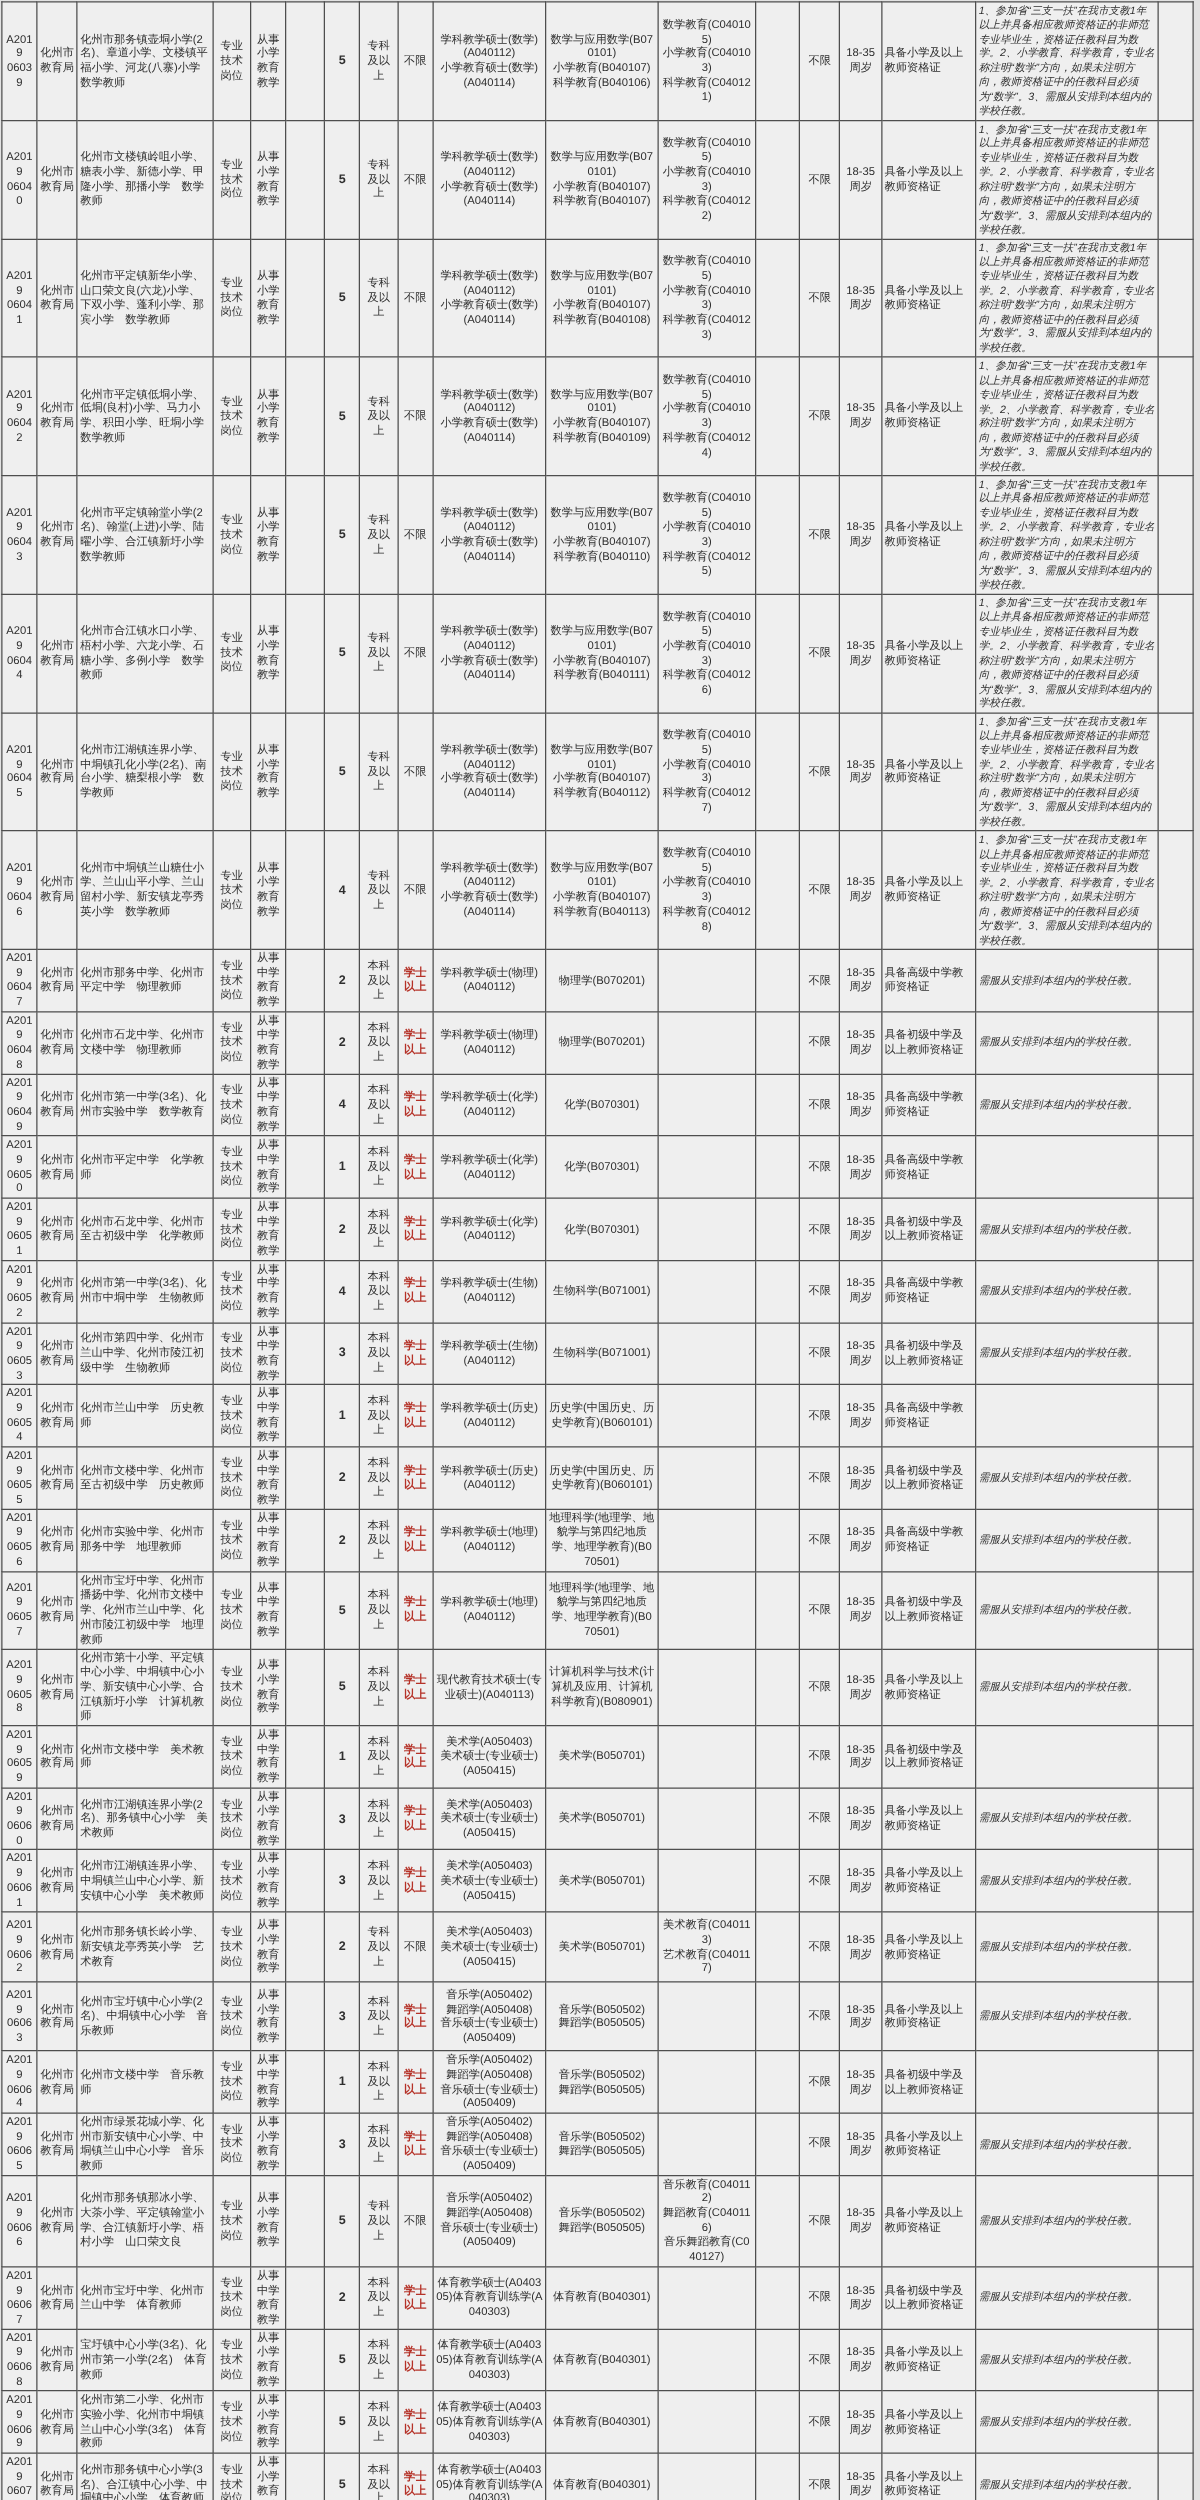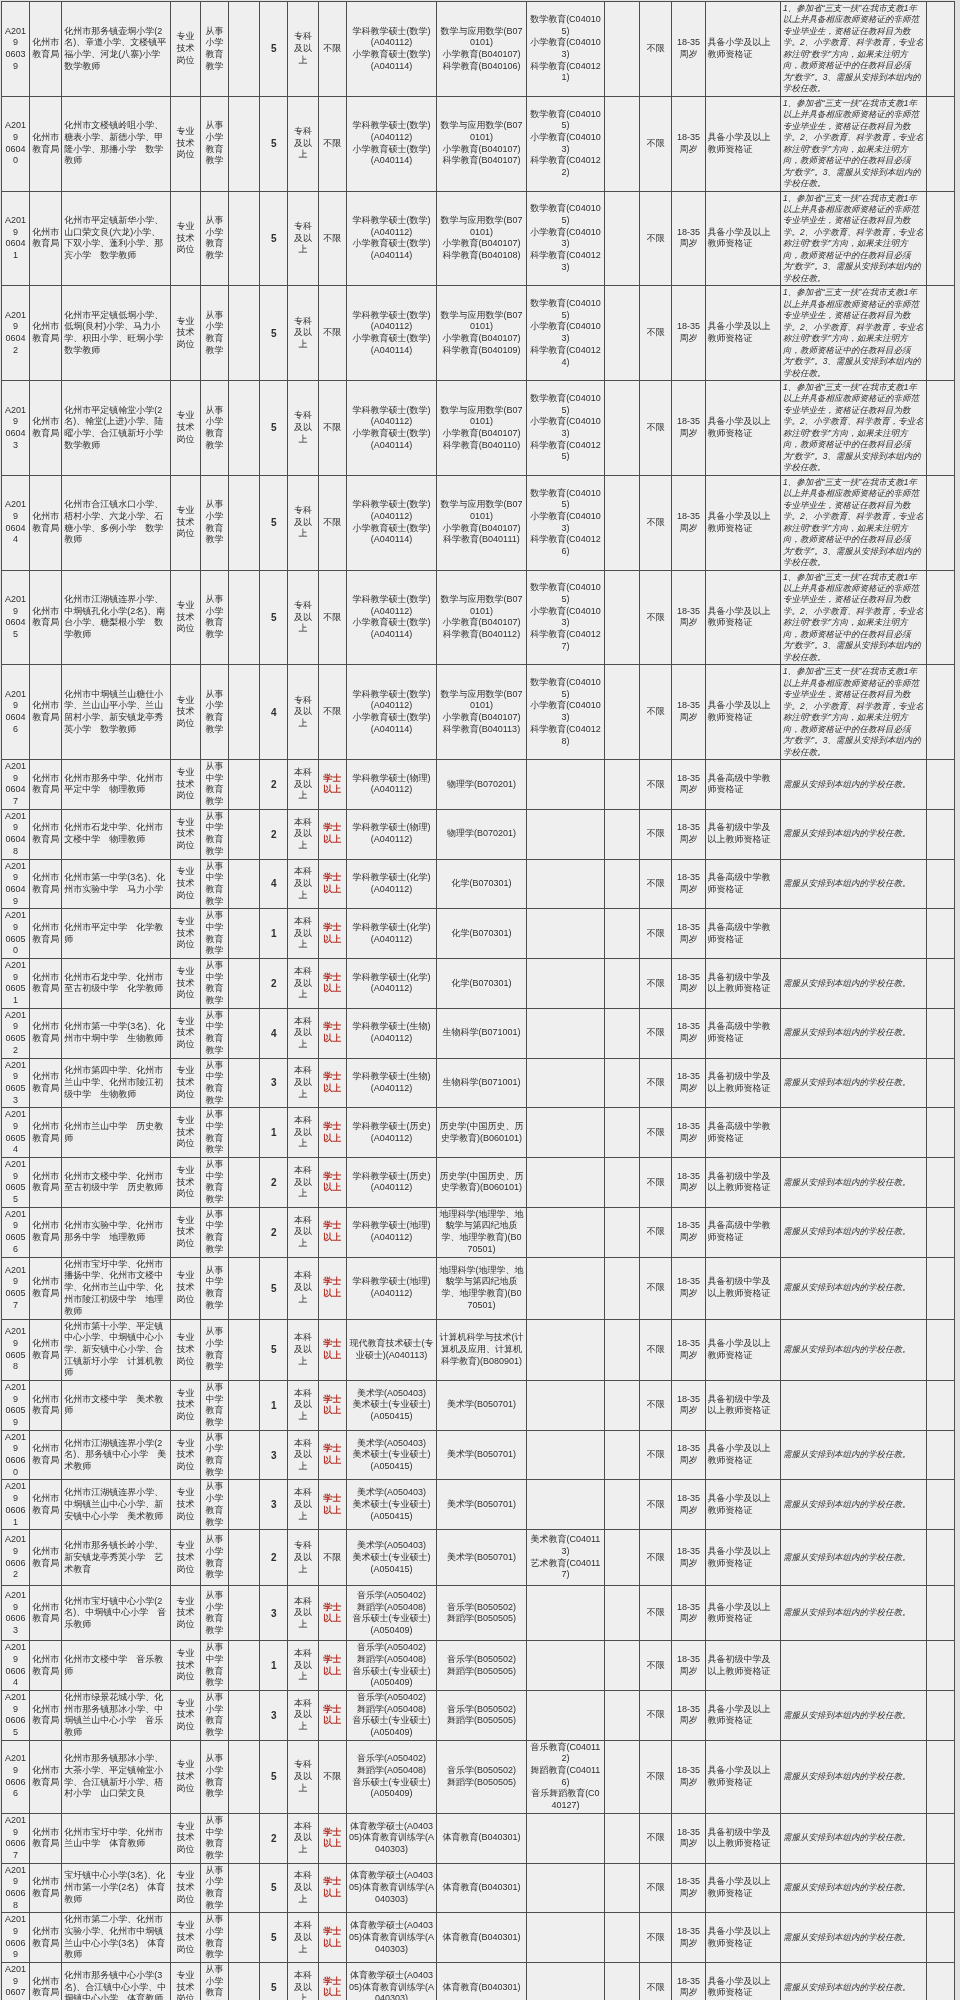--- a/index.html
+++ b/index.html
@@ -316,21 +316,21 @@
           <td>18-35周岁</td>
           <td class="left">具备初级中学及以上教师资格证</td>
           <td class="left remark">需服从安排到本组内的学校任教。</td>
           <td></td>
         </tr>
         <tr style="height: 41px;">
           <td>A2019
 06049</td>
           <td>化州市
 教育局</td>
-          <td class="left">化州市第一中学(3名)、化州市实验中学　马力小学</td>
+          <td class="left">化州市第一中学(3名)、化州市实验中学　数学教育</td>
           <td>专业技术岗位</td>
           <td>从事中学教育教学</td>
           <td></td>
           <td class="quota">4</td>
           <td>本科及以上</td>
           <td class="red">学士以上</td>
           <td>学科教学硕士(化学)(A040112)</td>
           <td>化学(B070301)</td>
           <td></td>
           <td></td>
@@ -679,21 +679,21 @@
           <td>18-35周岁</td>
           <td class="left">具备初级中学及以上教师资格证</td>
           <td class="left remark"></td>
           <td></td>
         </tr>
         <tr style="height: 48px;">
           <td>A2019
 06065</td>
           <td>化州市
 教育局</td>
-          <td class="left">化州市绿景花城小学、化州市那务镇那冰小学、中垌镇兰山中心小学　音乐教师</td>
+          <td class="left">化州市绿景花城小学、化州市新安镇中心小学、中垌镇兰山中心小学　音乐教师</td>
           <td>专业技术岗位</td>
           <td>从事小学教育教学</td>
           <td></td>
           <td class="quota">3</td>
           <td>本科及以上</td>
           <td class="red">学士以上</td>
           <td>音乐学(A050402)
 舞蹈学(A050408)
 音乐硕士(专业硕士)(A050409)</td>
           <td>音乐学(B050502)

